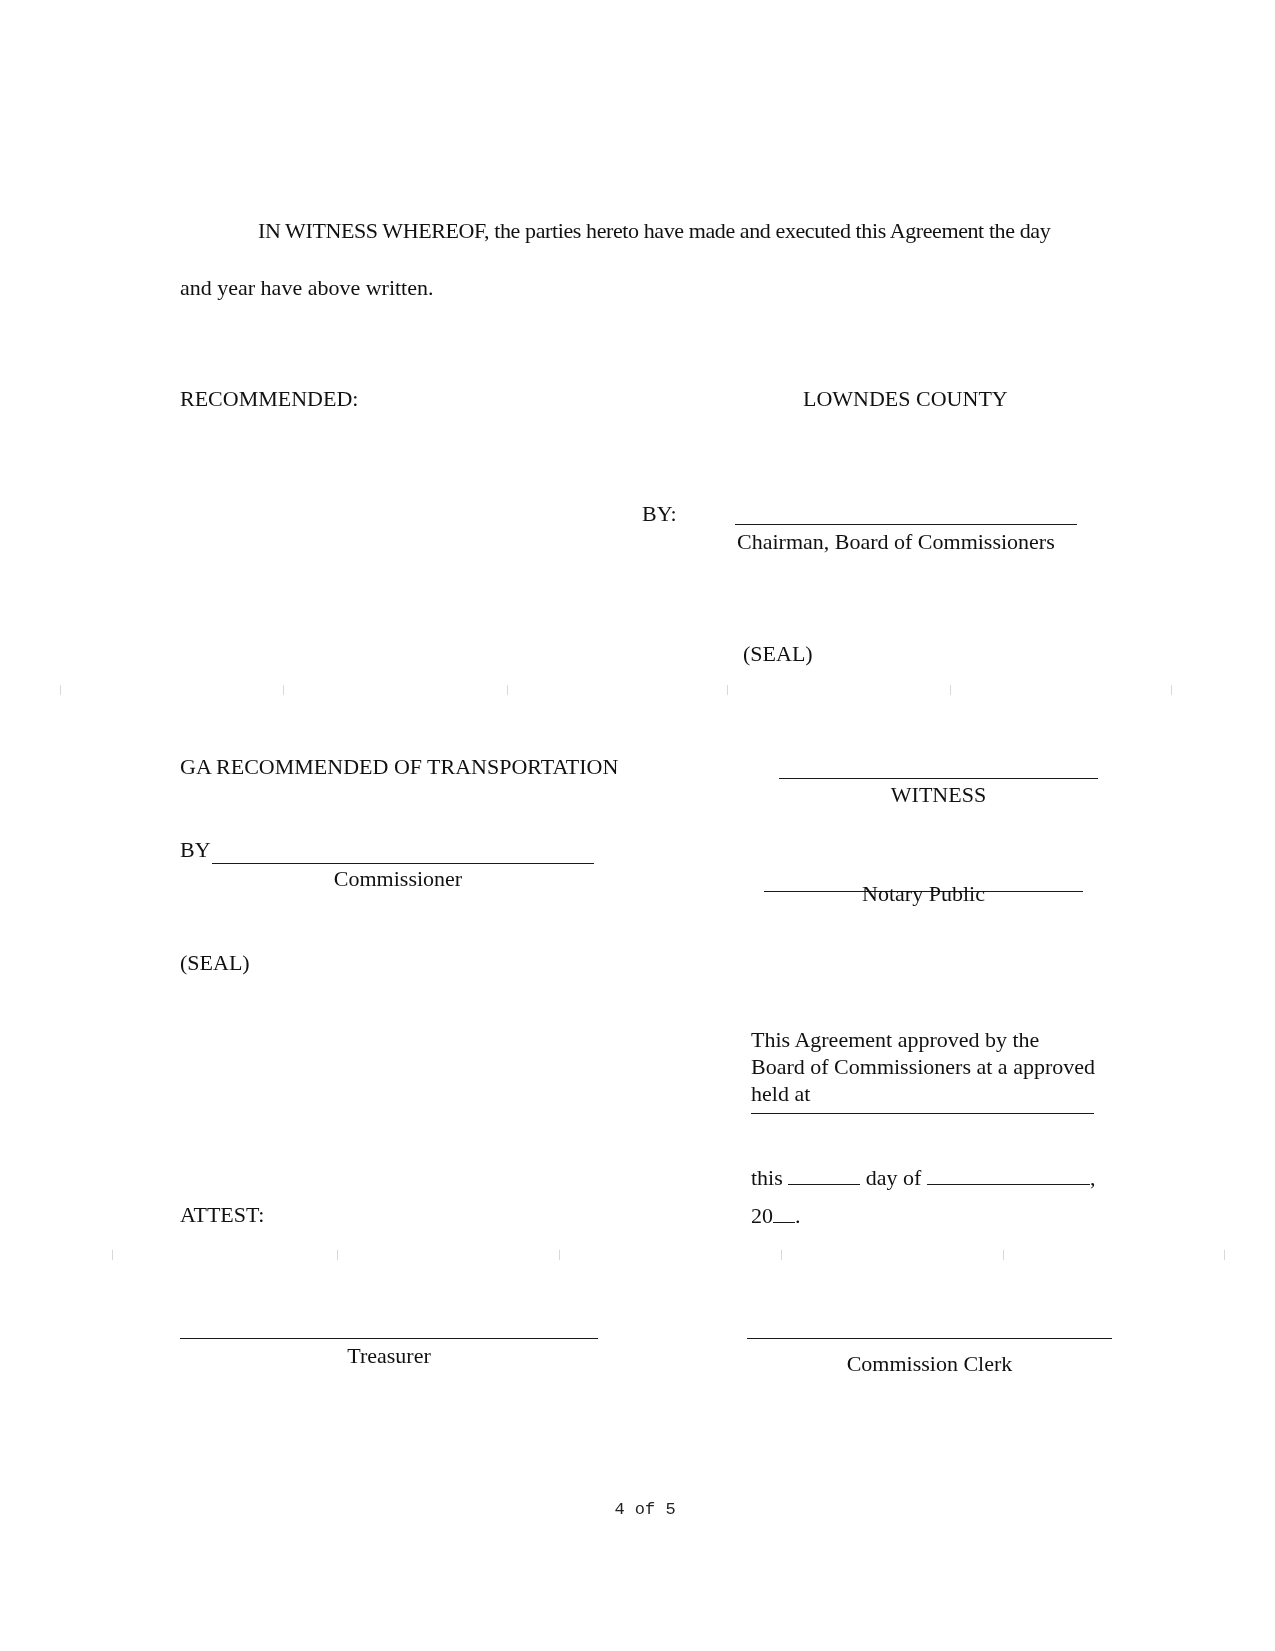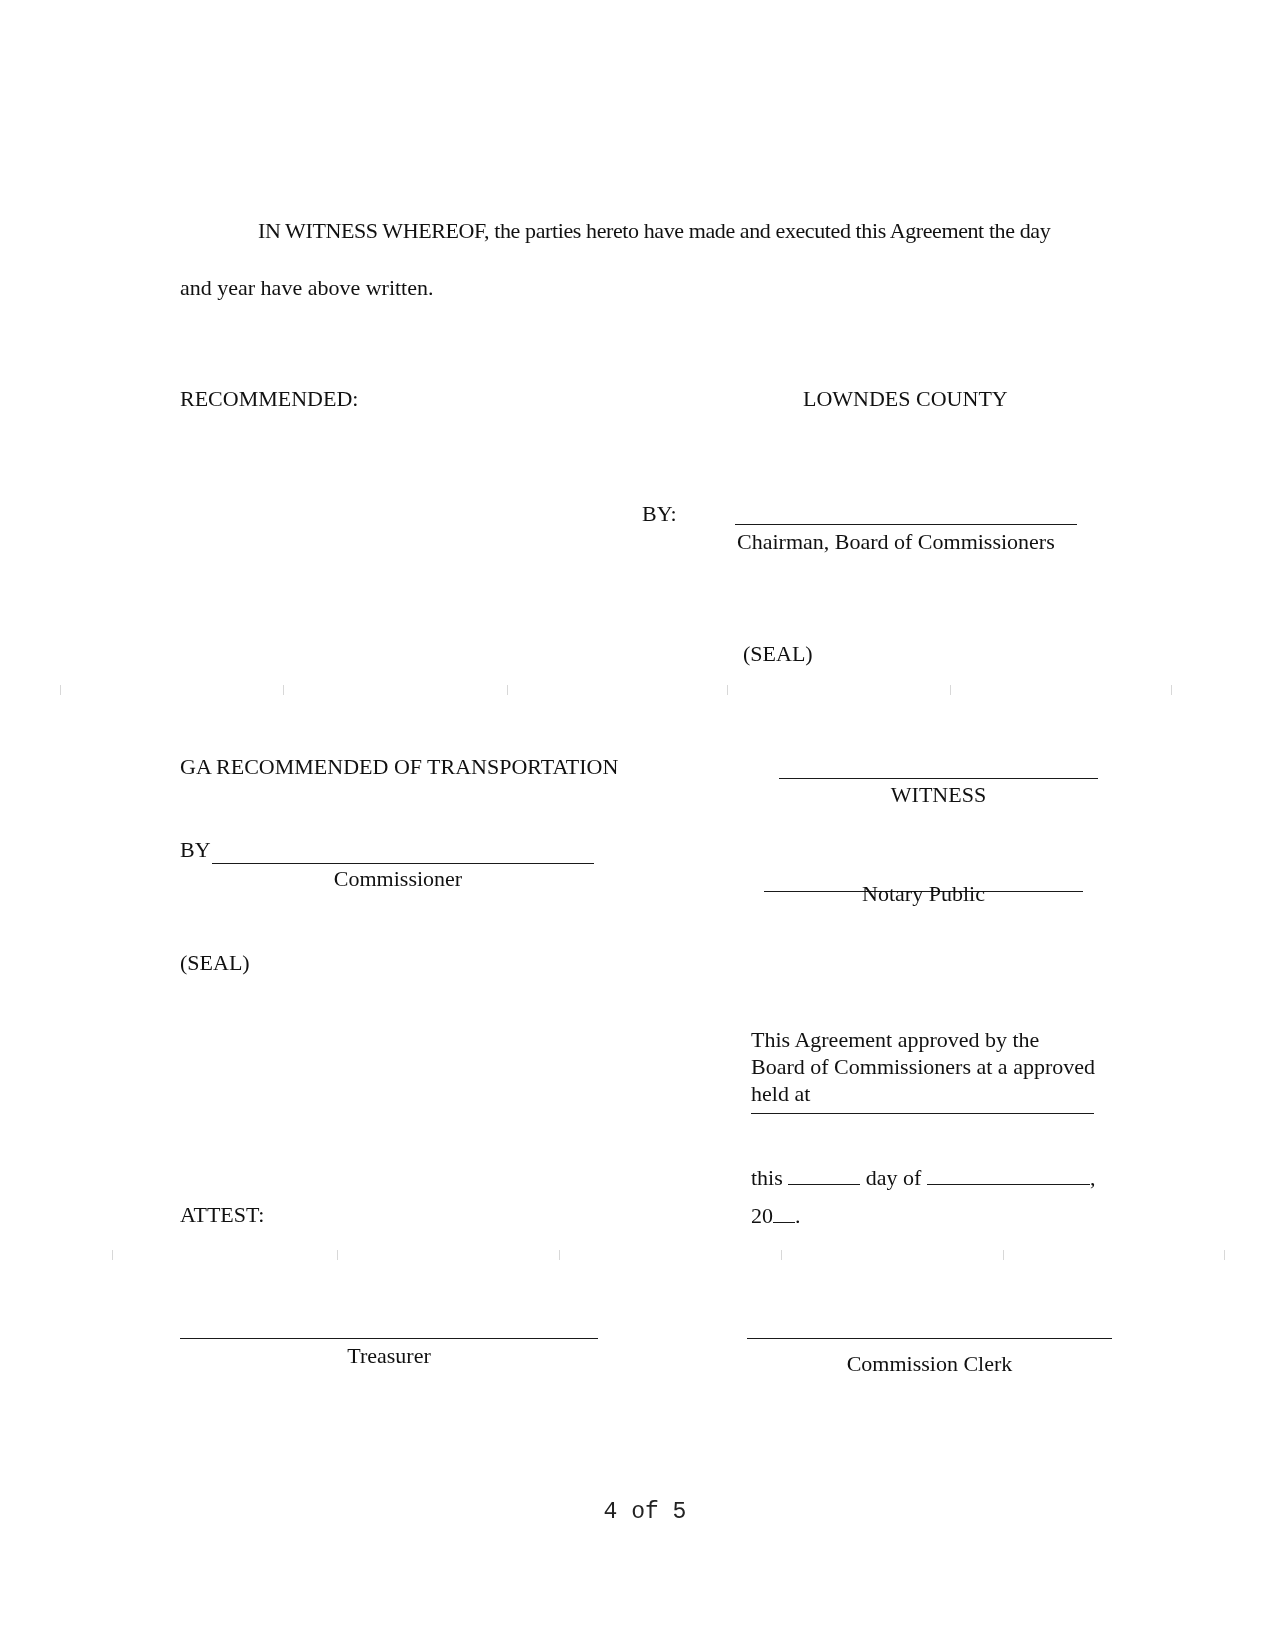--- a/index.html
+++ b/index.html
@@ -3,21 +3,21 @@
 <meta charset="utf-8">
 <style>
   html, body { margin: 0; padding: 0; background: #ffffff; }
   body { width: 1275px; height: 1651px; position: relative; overflow: hidden; }
   .page { position: absolute; left: 0; top: 0; width: 1069px; height: 1651px; background: #ffffff; color: #111111;
           font-family: "Liberation Serif", "DejaVu Serif", serif; font-size: 22px; }
   .t { position: absolute; white-space: nowrap; line-height: 1; }
   .cond { letter-spacing: -0.4px; }
   .rule { position: absolute; height: 0; border-top: 1.5px solid #1a1a1a; }
   .ctr { text-align: center; }
-  .mono { font-family: "Liberation Mono", "DejaVu Sans Mono", monospace; font-size: 23px; color: #222; }
+  .mono { font-family: "Liberation Mono", "DejaVu Sans Mono", monospace; font-size: 17px; color: #222; }
   .blank { display: inline-block; border-bottom: 1.5px solid #1a1a1a; height: 18px; vertical-align: baseline; }
   .speck { position: absolute; width: 1px; height: 10px; background: #d8d8d8; }
   .para { position: absolute; line-height: 27px; white-space: nowrap; }
 </style>
 </head>
 <body>
 
 <div class="page">
 
   <div class="t cond" style="left:258px; top:220px;">IN WITNESS WHEREOF, the parties hereto have made and executed this Agreement the day</div>

